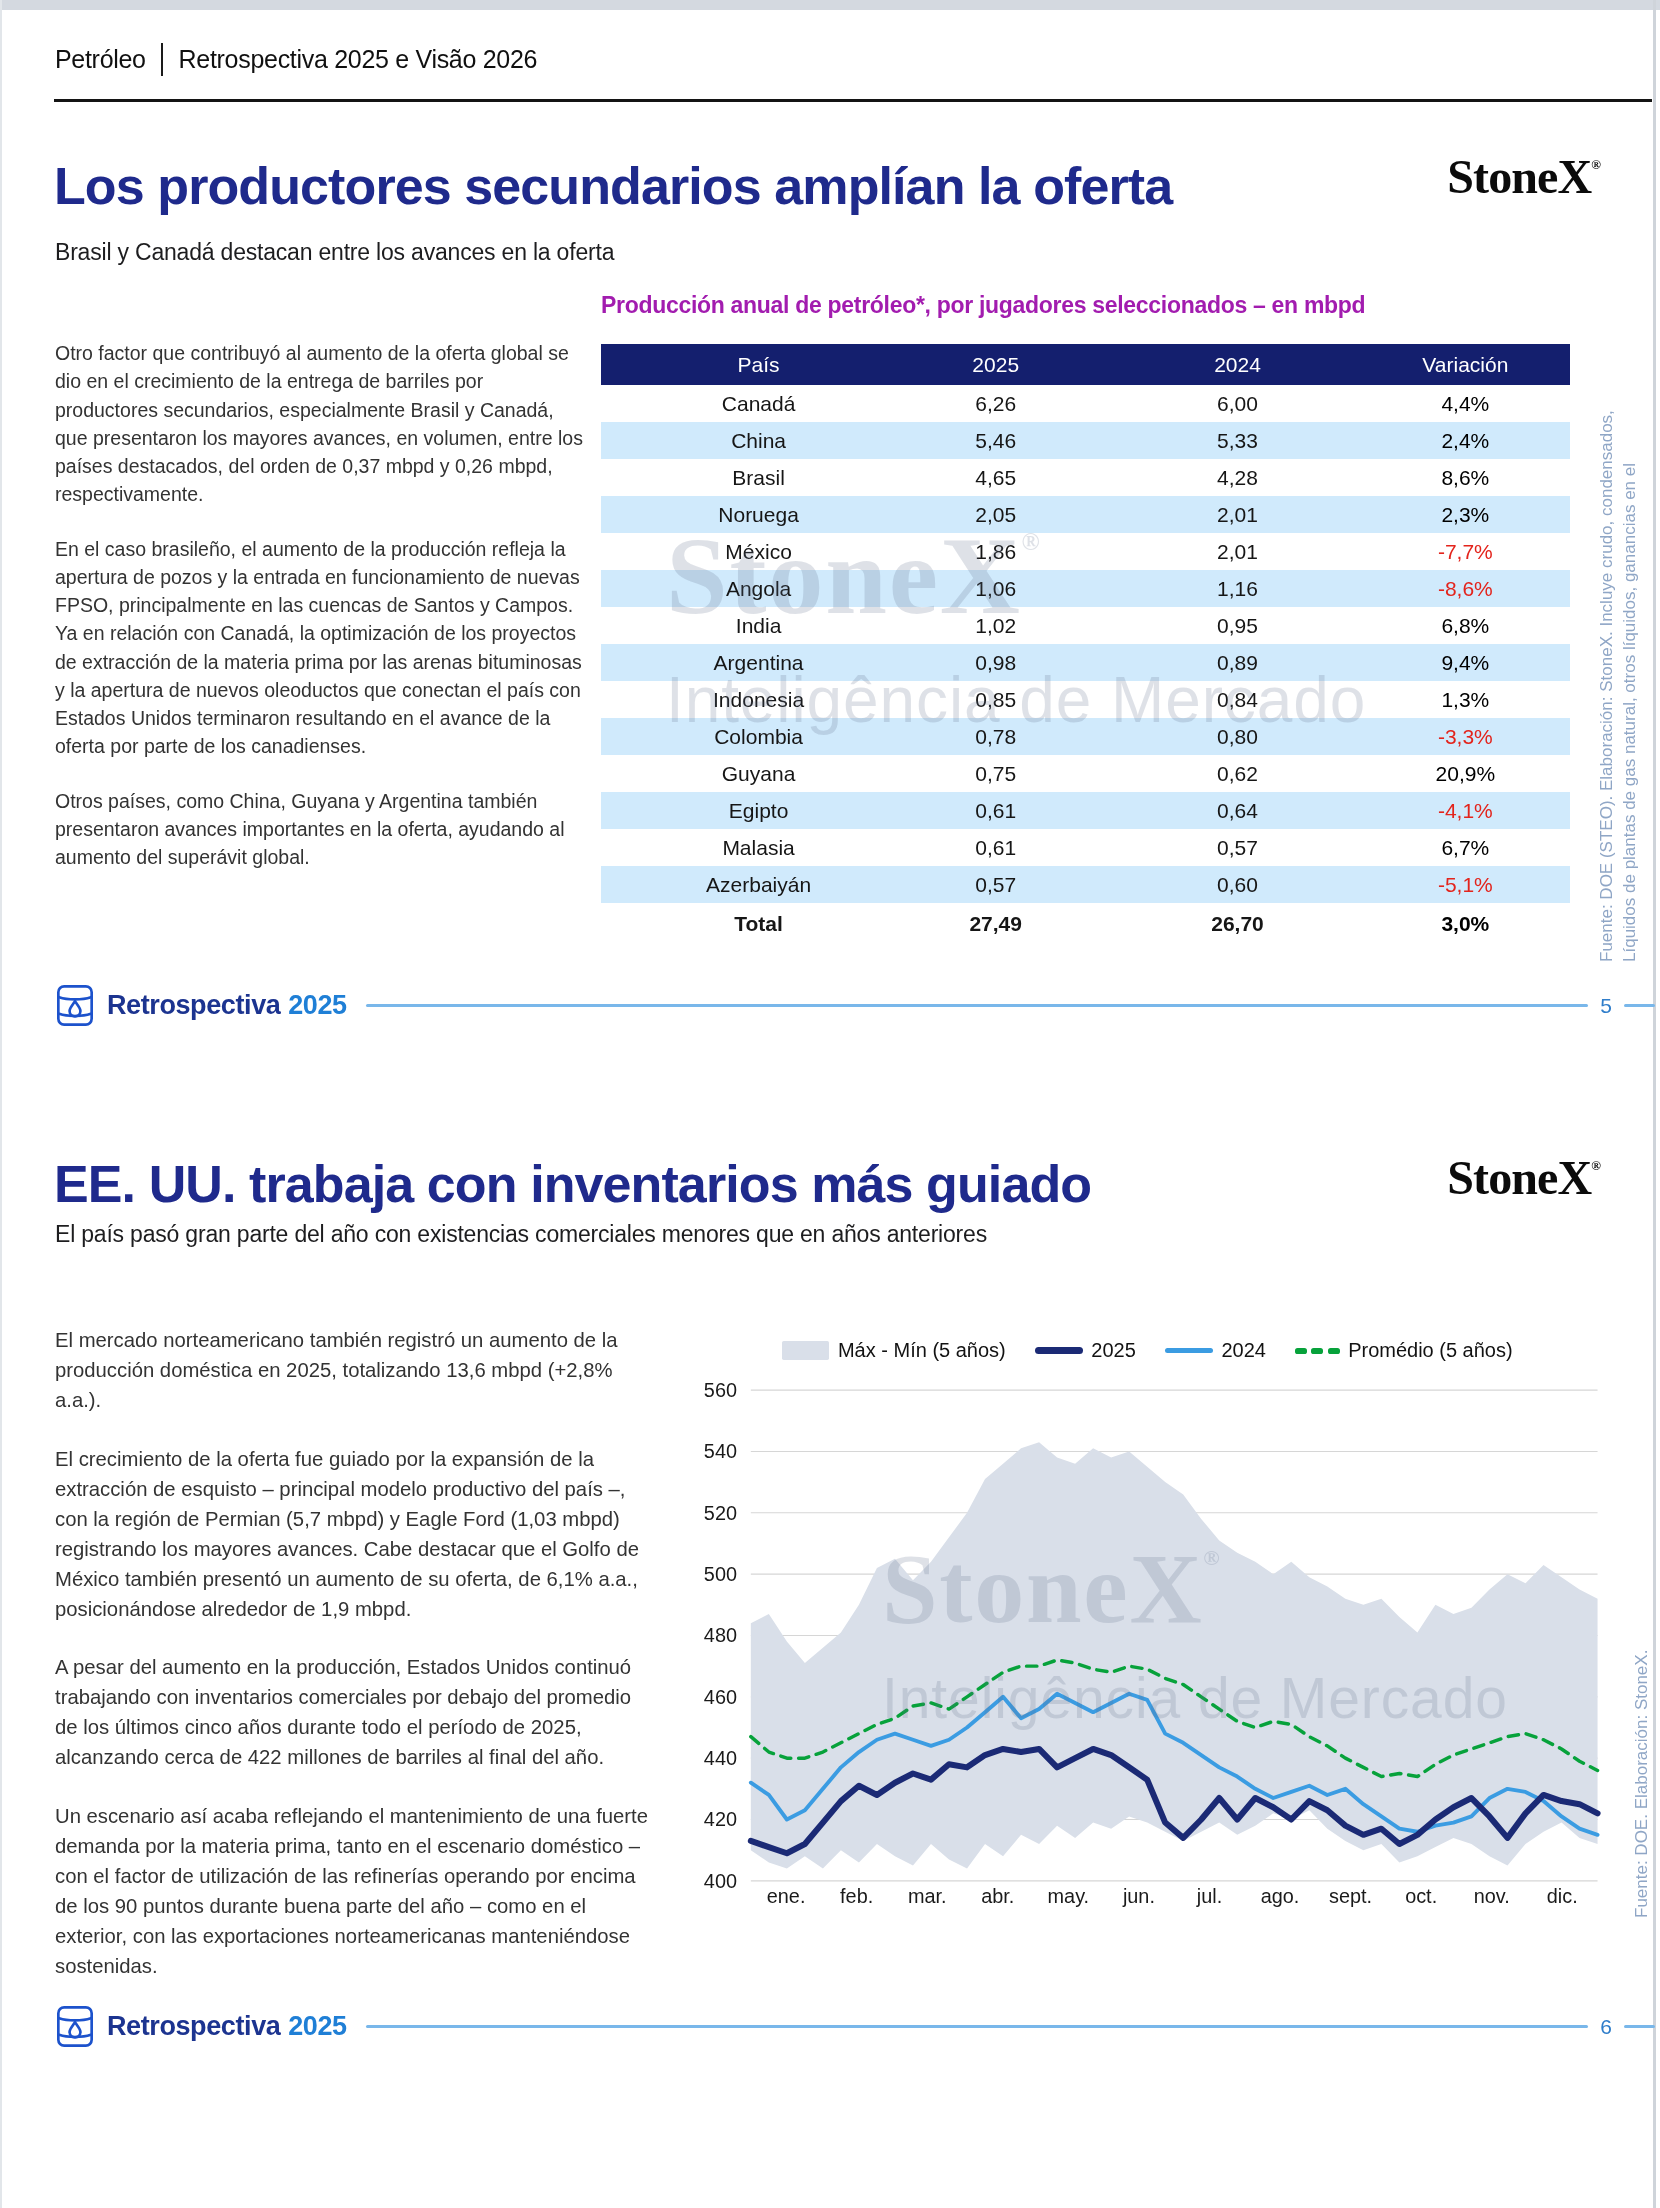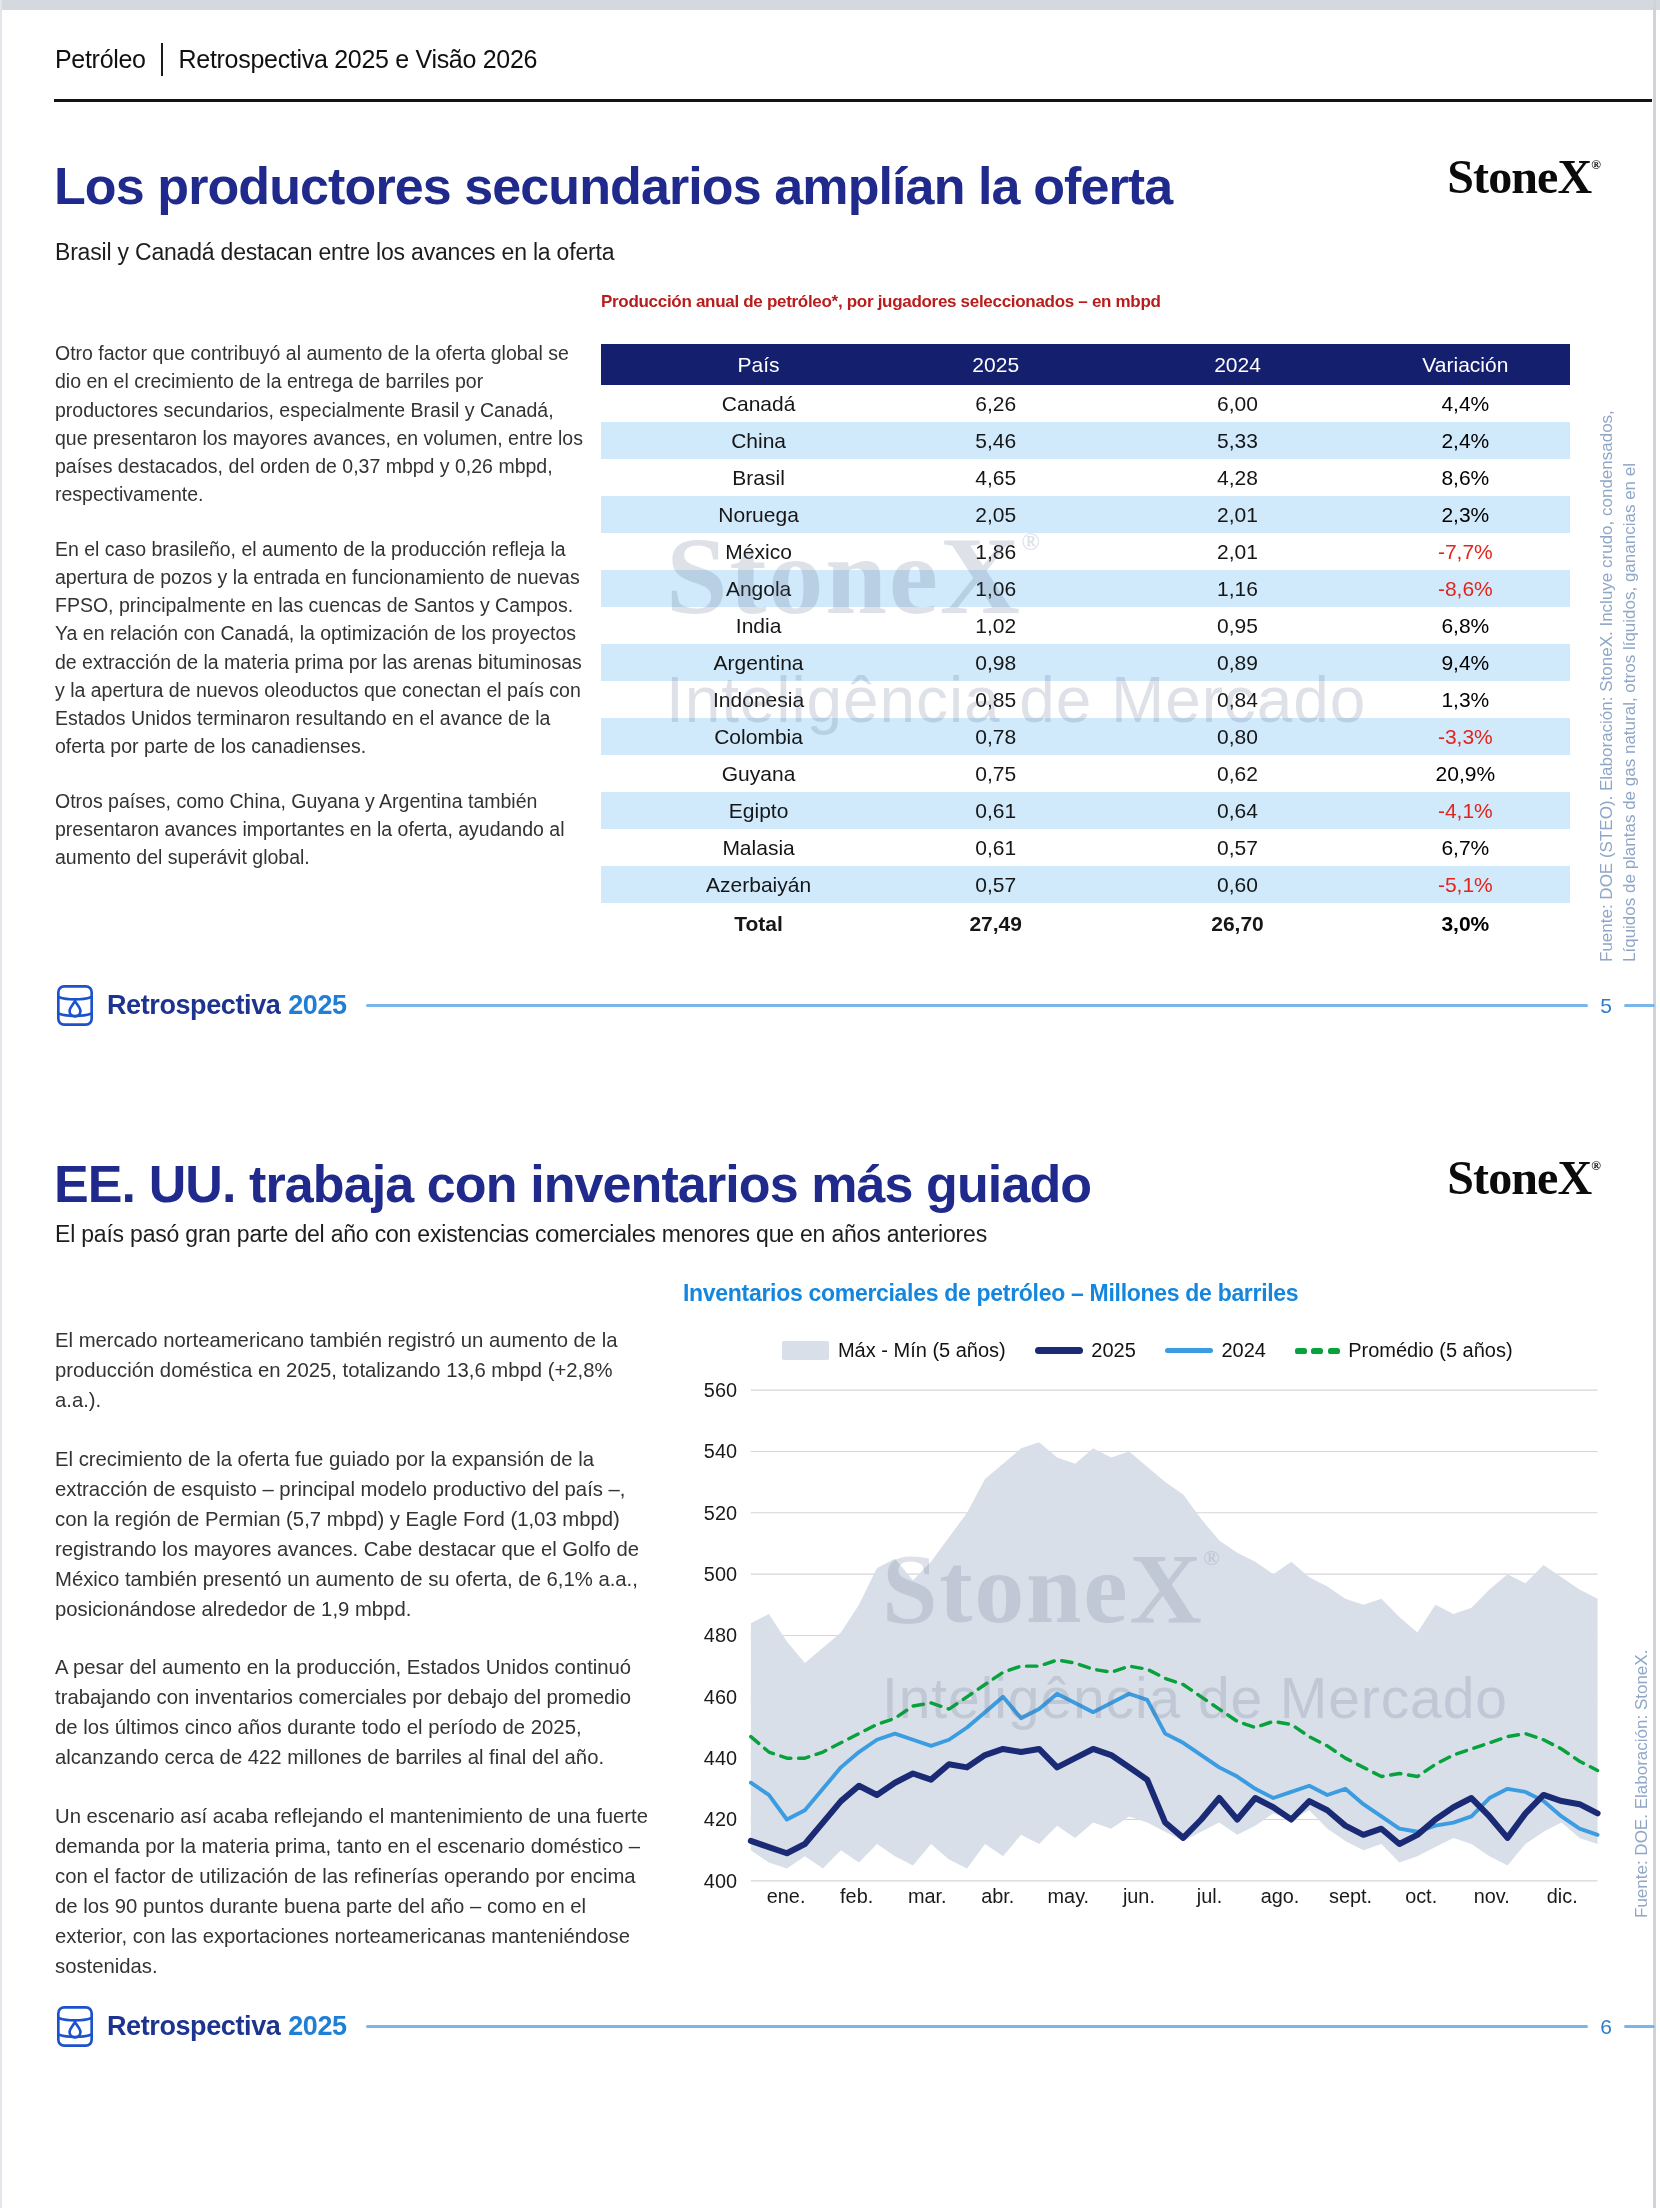--- a/index.html
+++ b/index.html
@@ -25,21 +25,21 @@
   .stonex-logo sup { font-size:13px; vertical-align:24px; letter-spacing:0; }
 
   
   .body-col { position:absolute; left:55px; color:#333; }
   .body-col.c1 { top:339px; width:529px; font-size:19.5px; line-height:1.45; }
   .body-col.c1 p { margin-bottom:26px; }
   .body-col.c2 { top:1325px; width:598px; font-size:20.3px; line-height:1.48; }
   .body-col.c2 p { margin-bottom:28.5px; }
 
   
-  .table-title { position:absolute; left:601px; top:292px; width:977px; font-size:17px; font-weight:bold; color:#b91c1c; letter-spacing:-0.3px; }
+  .table-title { position:absolute; left:601px; top:292px; width:977px; font-size:23px; font-weight:bold; color:#a21caf; letter-spacing:-0.3px; }
   .prod-table { position:absolute; left:601px; top:344px; width:969px; font-size:21px; color:#161616; }
   .t-row { display:flex; align-items:center; height:37px; background:#ffffff;padding-left:39px; }
   .t-row.alt { background:#d0eafc; }
   .t-row.t-head { height:41px; background:#141f6e; color:#ffffff; font-weight:500; }
   .t-row.t-total { height:42px; font-weight:bold; }
   .t-cell { text-align:center; }
   .t-cell.c0 { width:25.5%; }
   .t-cell.c1 { width:25.5%; }
   .t-cell.c2 { width:26.5%; }
   .t-cell.c3 { width:22.5%; }
@@ -247,21 +247,20 @@
   </div>
   <div class="sub-title" style="top:1221px;">El país pasó gran parte del año con existencias comerciales menores que en años anteriores</div>
 
   <div class="body-col c2">
     <p>El mercado norteamericano también registró un aumento de la producción doméstica en 2025, totalizando 13,6 mbpd (+2,8% a.a.).</p>
     <p>El crecimiento de la oferta fue guiado por la expansión de la extracción de esquisto – principal modelo productivo del país –, con la región de Permian (5,7 mbpd) y Eagle Ford (1,03 mbpd) registrando los mayores avances. Cabe destacar que el Golfo de México también presentó un aumento de su oferta, de 6,1% a.a., posicionándose alrededor de 1,9 mbpd.</p>
     <p>A pesar del aumento en la producción, Estados Unidos continuó trabajando con inventarios comerciales por debajo del promedio de los últimos cinco años durante todo el período de 2025, alcanzando cerca de 422 millones de barriles al final del año.</p>
     <p>Un escenario así acaba reflejando el mantenimiento de una fuerte demanda por la materia prima, tanto en el escenario doméstico – con el factor de utilización de las refinerías operando por encima de los 90 puntos durante buena parte del año – como en el exterior, con las exportaciones norteamericanas manteniéndose sostenidas.</p>
   </div>
 
-  <div class="chart-title">Inventarios comerciales de petróleo – Millones de barriles</div>
 
   <div class="legend">
     <span class="leg-item">
       <span class="sw-band"></span>
       <span>Máx - Mín (5 años)</span>
     </span>
     <span class="leg-item">
       <span class="sw-2025"></span>
       <span>2025</span>
     </span>

